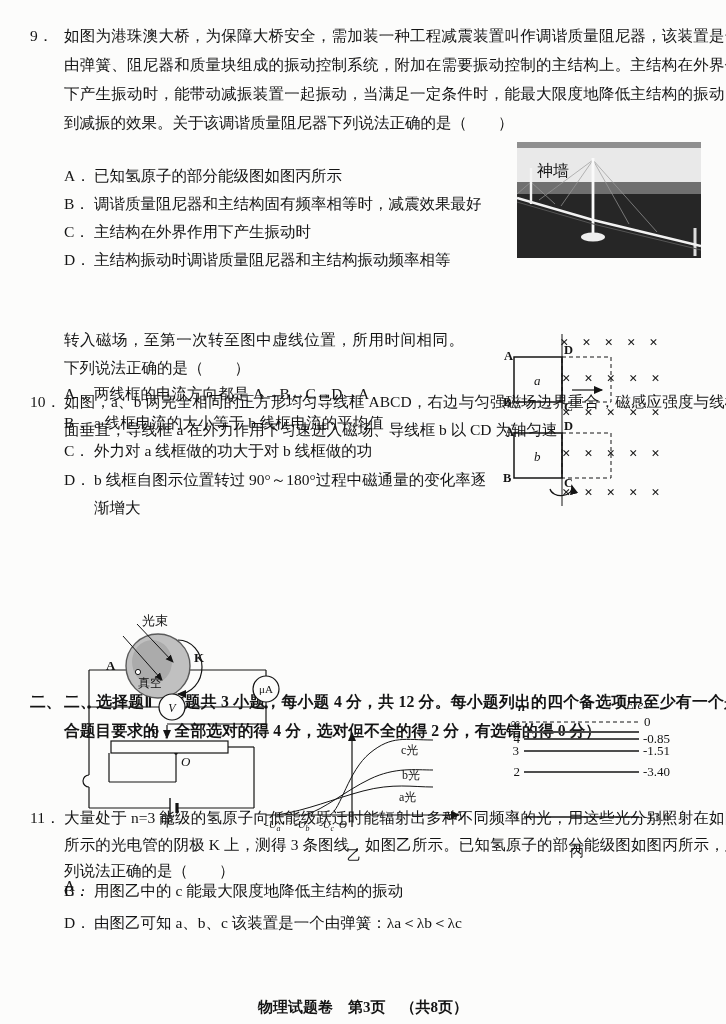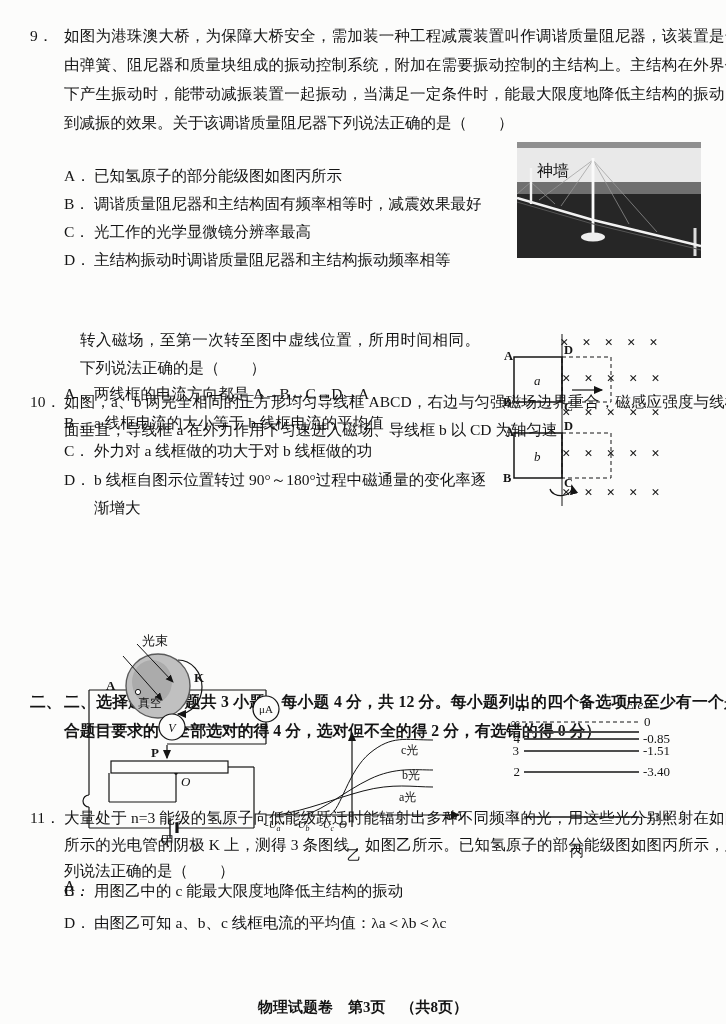--- a/index.html
+++ b/index.html
@@ -31,21 +31,21 @@
     <div class="opt">
       <span class="lab">A．</span>
       <span>已知氢原子的部分能级图如图丙所示</span>
     </div>
     <div class="opt">
       <span class="lab">B．</span>
       <span>调谐质量阻尼器和主结构固有频率相等时，减震效果最好</span>
     </div>
     <div class="opt">
       <span class="lab">C．</span>
-      <span>光工作的光学显微镜分辨率最高</span>
+      <span>主结构在外界作用下产生振动时</span>
     </div>
     <div class="opt">
       <span class="lab">D．</span>
       <span>主结构振动时调谐质量阻尼器和主结构振动频率相等</span>
     </div>
   </div>
 
   <div class="blk" style="top:142px;left:517px;">
     <svg width="184" height="116" viewBox="0 0 184 116">
       <rect x="0" y="0" width="184" height="116" fill="#2b2b2b"></rect>
@@ -71,21 +71,21 @@
       <polyline points="0,56 76,78 184,104" stroke="#f2f2f2" stroke-width="2.6" fill="none"></polyline>
       <polyline points="0,60 76,82 184,108" stroke="#555" stroke-width="1" fill="none"></polyline>
       <text x="20" y="34" font-size="16" fill="#1c1c1c">神墙</text>
     </svg>
   </div>
 
   <div class="blk stem" style="top:272px;left:30px;right:16px;line-height:28px;">
     <span class="qnum">10．</span>
     <span>如图，a、b 两完全相同的正方形均匀导线框 ABCD，右边与匀强磁场边界重合，磁感应强度与线框平面垂直，导线框 a 在外力作用下匀速进入磁场、导线框 b 以 CD 为轴匀速</span>
   </div>
-  <div class="blk" style="top:326px;left:80px;width:400px;line-height:28px;font-size:15.5px;text-align:justify;">
+  <div class="blk" style="top:326px;left:64px;width:400px;line-height:28px;font-size:15.5px;text-align:justify;">
     <span>转入磁场，至第一次转至图中虚线位置，所用时间相同。下列说法正确的是（　　）</span>
   </div>
 
   <div class="blk opts" style="top:380px;left:64px;width:435px;">
     <div class="opt" style="line-height:28.5px">
       <span class="lab">A．</span>
       <span>两线框的电流方向都是 A→B→C→D→A</span>
     </div>
     <div class="opt" style="line-height:28.5px">
       <span class="lab">B．</span>
@@ -142,21 +142,21 @@
   <div class="blk stem sechead" style="top:516px;left:30px;right:16px;line-height:28.5px;font-size:15.8px;">
     <span class="qnum">二、</span>
     <span>二、选择题Ⅱ（本题共 3 小题，每小题 4 分，共 12 分。每小题列出的四个备选项中至少有一个是符合题目要求的，全部选对的得 4 分，选对但不全的得 2 分，有选错的得 0 分）</span>
   </div>
 
   <div class="blk stem" style="top:576px;left:30px;right:14px;line-height:26.5px;">
     <span class="qnum">11．</span>
     <span>大量处于 n=3 能级的氢原子向低能级跃迁时能辐射出多种不同频率的光，用这些光分别照射在如图甲所示的光电管的阴极 K 上，测得 3 条图线，如图乙所示。已知氢原子的部分能级图如图丙所示，则下列说法正确的是（　　）</span>
   </div>
 
-  <div class="blk" style="top:632px;left:78px;text-decoration:underline;">
+  <div class="blk" style="top:612px;left:78px;text-decoration:underline;">
     <svg width="210" height="218" viewBox="0 0 210 218">
       <defs>
         <marker id="arrJ" markerWidth="9" markerHeight="8" refX="7" refY="3.5" orient="auto">
           <path d="M0,0 L8,3.5 L0,7 Z" fill="#141414"></path>
         </marker>
       </defs>
 
       <g class="figline">
         <line x1="48" y1="58" x2="11" y2="58"></line>
         <line x1="11" y1="58" x2="11" y2="163"></line>
@@ -269,19 +269,19 @@
     </div>
     <div class="opt" style="line-height:27px;margin-bottom:5px;">
       <span class="lab">B．</span>
     </div>
     <div class="opt" style="line-height:27px;margin-bottom:5px;">
       <span class="lab">C．</span>
       <span>用图乙中的 c 能最大限度地降低主结构的振动</span>
     </div>
     <div class="opt" style="line-height:27px;">
       <span class="lab">D．</span>
-      <span>由图乙可知 a、b、c 线框电流的平均值：λa＜λb＜λc</span>
+      <span>由图乙可知 a、b、c 该装置是一个由弹簧：λa＜λb＜λc</span>
     </div>
   </div>
 
   <div class="blk footer" style="top:998px;left:0;">物理试题卷　第3页　（共8页）</div>
 
 </div>
 
 </body></html>

